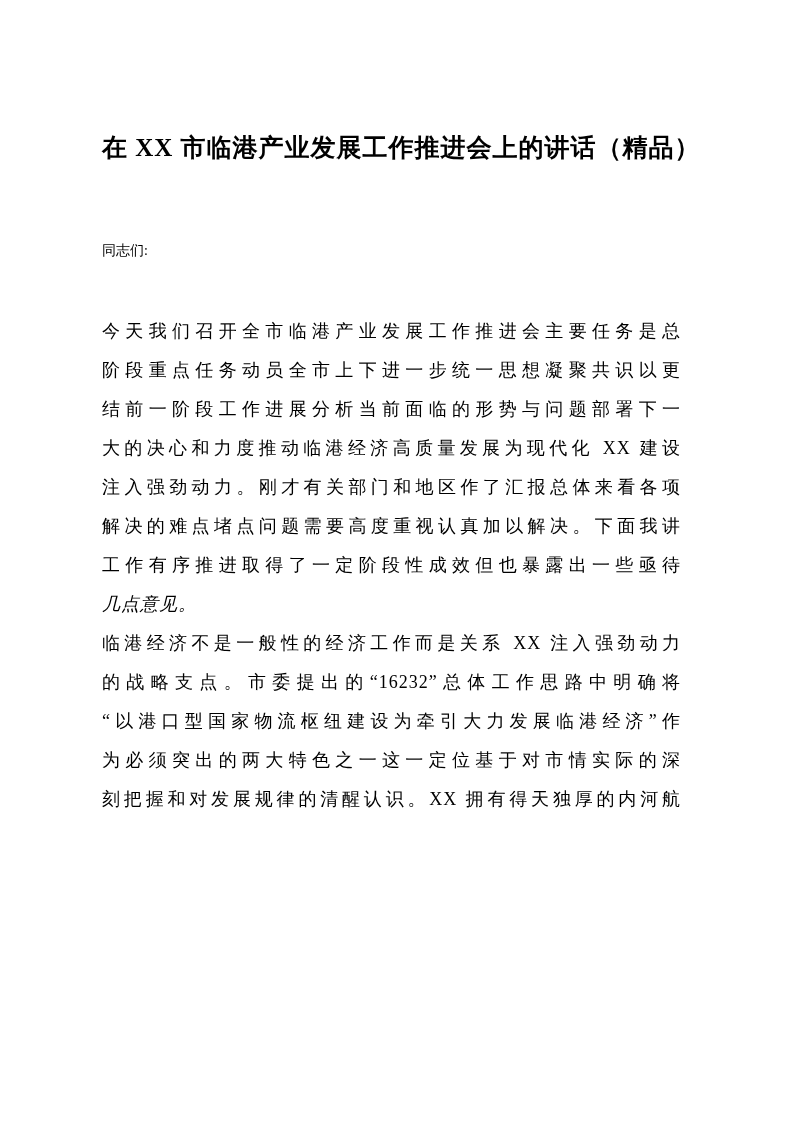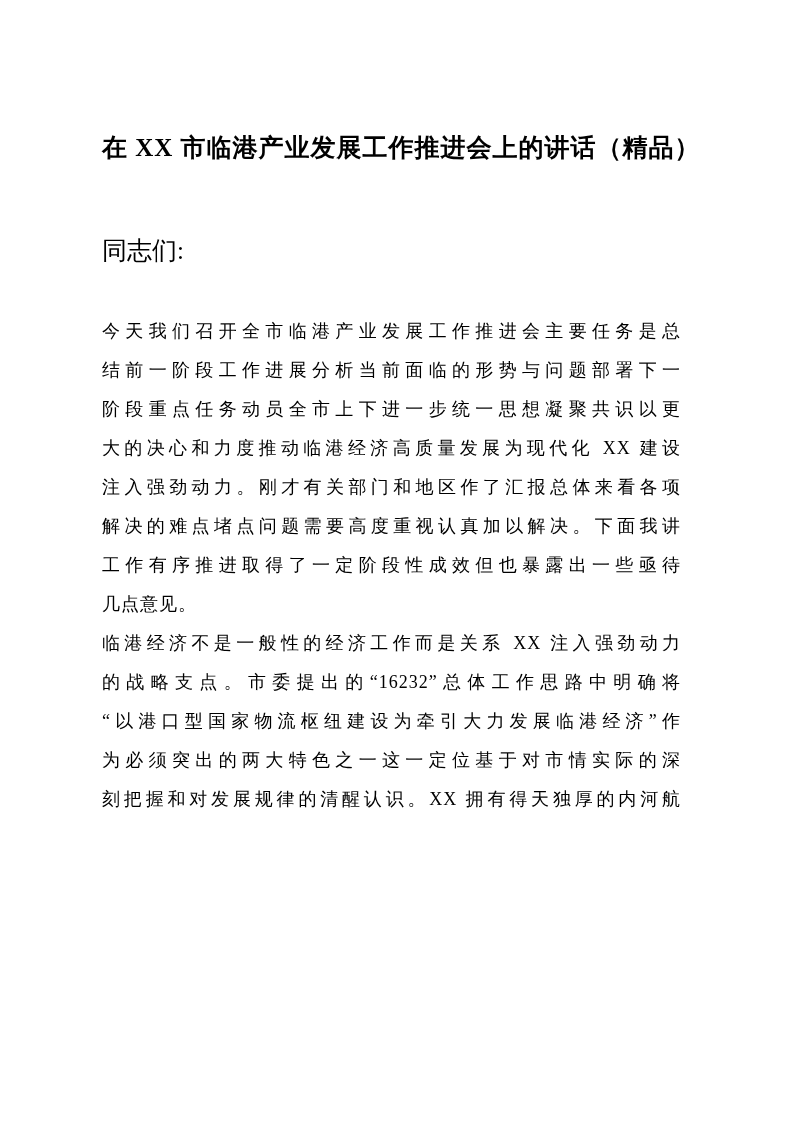--- a/index.html
+++ b/index.html
@@ -23,21 +23,21 @@
     margin: 0;
     font-size: 25px;
     font-weight: bold;
     line-height: 34px;
     text-align: center;
     letter-spacing: 1px;
     white-space: nowrap;
   }
   .salutation {
     margin: 66px 0 0 0;
-    font-size: 25px;
+    font-size: 14px;
     line-height: 39px;
   }
   .sections {
     margin-top: 42px;
   }
   .para {
     margin: 0;
   }
   .para-heading {
     margin-top: 68px;
@@ -46,37 +46,38 @@
   .line {
     font-size: 18px;
     line-height: 39px;
     text-align: justify;
     text-align-last: justify;
     letter-spacing: 1px;
   }
   .line.line-end {
     text-align: right;
     text-align-last: left;
+    font-style: italic;
   }
   .para-heading .line {
     text-align: left;
     text-align-last: left;
   }
 </style>
 </head>
 <body>
 
 <div class="page">
   <h1 class="title">在 XX 市临港产业发展工作推进会上的讲话（精品）</h1>
   <p class="salutation">同志们:</p>
   <div class="sections" id="sections">
       <div class="para para-body">
         <div class="line">今天我们召开全市临港产业发展工作推进会主要任务是总</div>
+        <div class="line">阶段重点任务动员全市上下进一步统一思想凝聚共识以更</div>
         <div class="line">结前一阶段工作进展分析当前面临的形势与问题部署下一</div>
-        <div class="line">阶段重点任务动员全市上下进一步统一思想凝聚共识以更</div>
         <div class="line">大的决心和力度推动临港经济高质量发展为现代化 XX 建设</div>
         <div class="line">注入强劲动力。刚才有关部门和地区作了汇报总体来看各项</div>
         <div class="line">解决的难点堵点问题需要高度重视认真加以解决。下面我讲</div>
         <div class="line">工作有序推进取得了一定阶段性成效但也暴露出一些亟待</div>
         <div class="line line-end">几点意见。</div>
       </div>
       <div class="para para-body">
         <div class="line">临港经济不是一般性的经济工作而是关系 XX 注入强劲动力</div>
         <div class="line">的战略支点。市委提出的“16232”总体工作思路中明确将</div>
         <div class="line">“以港口型国家物流枢纽建设为牵引大力发展临港经济”作</div>

